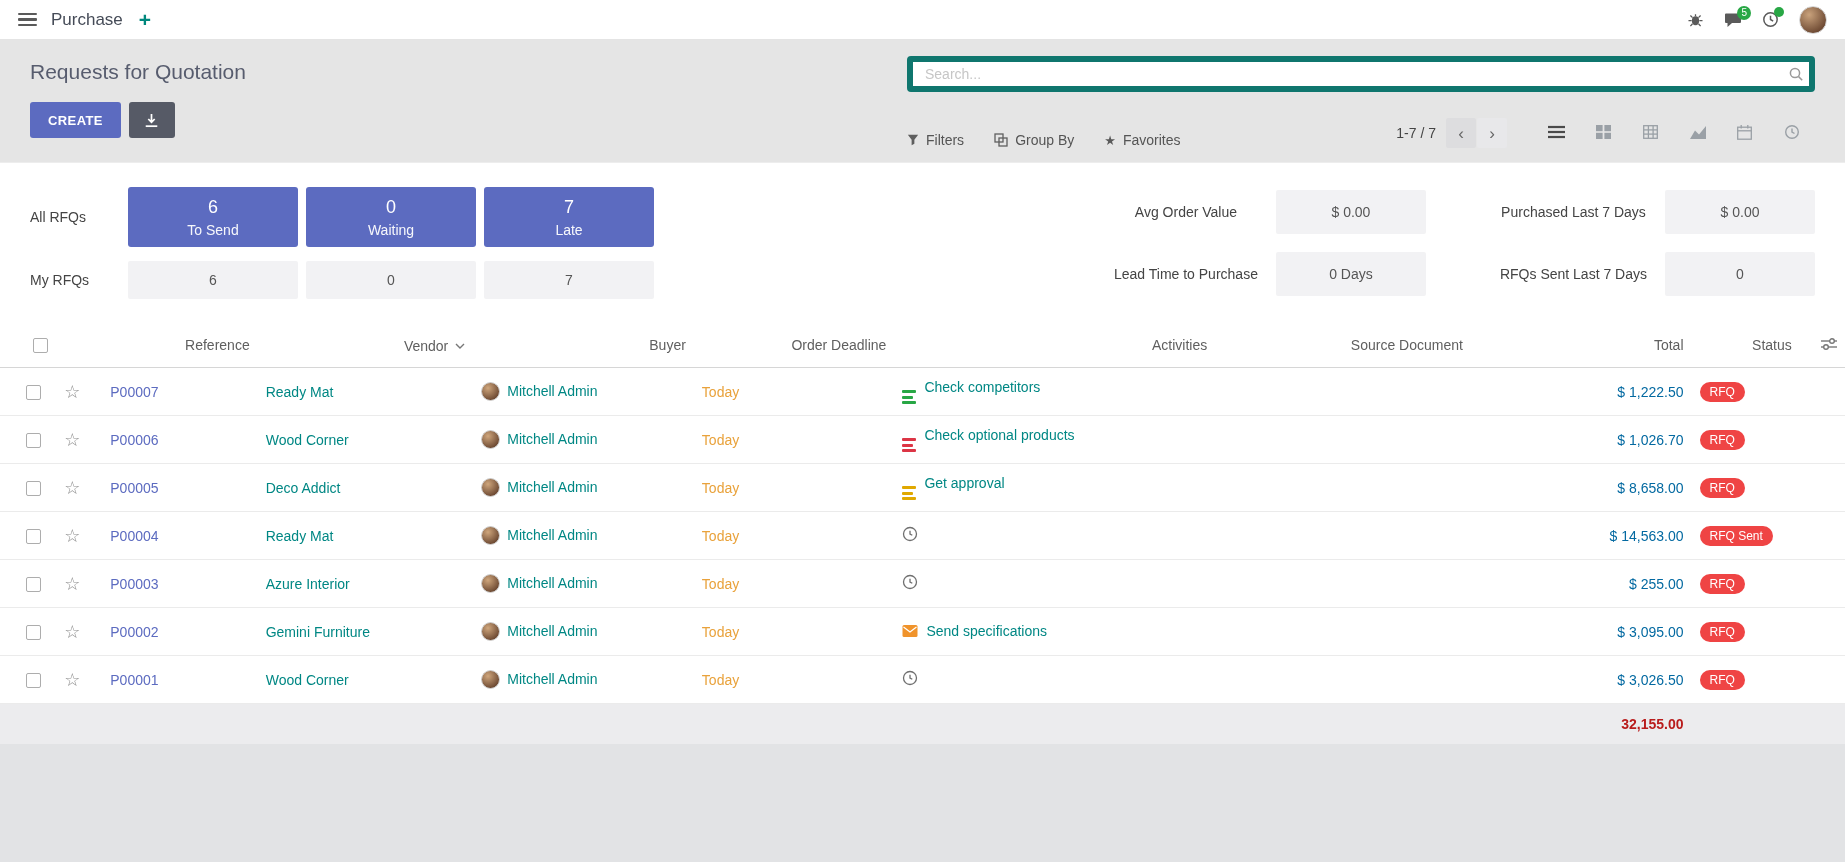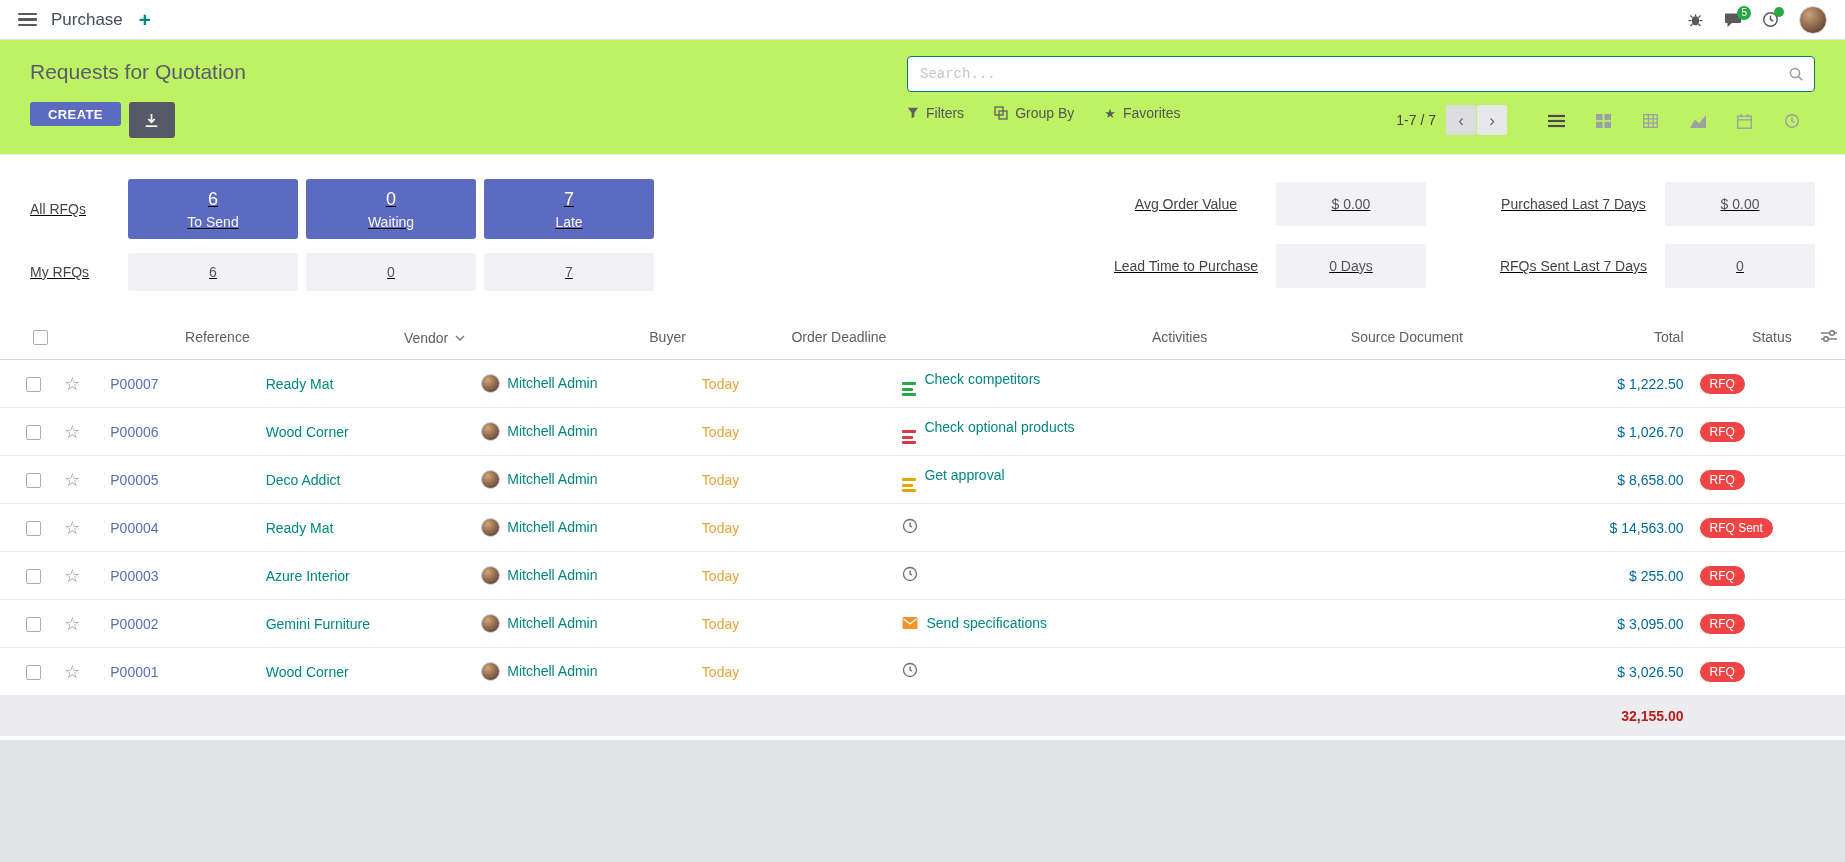--- a/index.html
+++ b/index.html
@@ -29,61 +29,61 @@
   .nav-badge {
     position:absolute; top:-6px; right:-9px; background:#28a745; color:#fff;
     font-size:10px; line-height:1; padding:2px 4px; border-radius:8px; min-width:9px; text-align:center;
   }
   .nav-dot { position:absolute; top:-4px; right:-5px; width:10px; height:10px; border-radius:50%; background:#28a745; }
   .avatar { width:28px; height:28px; border-radius:50%;
     background:radial-gradient(circle at 35% 30%, #c9a27c, #6e4a33 75%);
     border:1px solid #d6d6d6; }
 
   
-  .control-panel { display:flex; padding:16px 30px 0 30px; background:#bef264; }
+  .control-panel { display:flex; padding:16px 30px 0 30px; background:#e5e5e5; }
   .cp-left { flex:1; }
   .page-title { font-size:21px; font-weight:400; color:#575c6e; margin:4px 0 0 0; }
   .buttons-row { margin-top:18px; display:flex; gap:8px; padding-bottom:16px; }
   .btn-create {
     background:#5C6BC0; color:#fff; border:none; border-radius:3px;
-    font-size:13px; font-weight:bold; letter-spacing:.4px; padding:0 18px; height:24px;
+    font-size:13px; font-weight:bold; letter-spacing:.4px; padding:0 18px; height:36px;
     font-family:"Liberation Sans", sans-serif;
   }
   .btn-export {
     background:#565a66; border:none; border-radius:3px; width:46px; height:36px;
     display:flex; align-items:center; justify-content:center;
   }
   .cp-right { width:908px; display:flex; flex-direction:column; }
   .search-box { position:relative; }
   .search-box input {
-    width:100%; height:36px; border:1px solid #0f766e; border-radius:4px;
+    width:100%; height:36px; border:6px solid #0f766e; border-radius:4px;
     padding:0 38px 0 12px; font-size:14px; color:#333; outline:none;
-    font-family:Liberation Mono, monospace;
+    font-family:Liberation Sans, sans-serif;
   }
   .search-box input::placeholder { color:#c6c6c6; }
   .search-glass { position:absolute; right:11px; top:10px; }
 
-  .filter-row { display:flex; align-items:flex-start; margin-top:13px; padding-bottom:14px; }
+  .filter-row { display:flex; align-items:flex-end; margin-top:24px; padding-bottom:14px; }
   .filter-buttons { display:flex; gap:30px; }
   .fbtn { display:inline-flex; align-items:center; gap:7px; font-size:14px; color:#555; }
   .fav-star { font-size:13px; color:#5a5a5a; }
   .pager { margin-left:auto; display:flex; align-items:center; gap:10px; font-size:14px; color:#444; }
   .pager-btns { display:flex; }
   .pager-btn {
     width:30px; height:30px; border:none; background:#dddddf; color:#666;
     font-size:17px; line-height:1; border-radius:2px;
   }
   .pager-btn + .pager-btn { background:#e8e8ea; margin-left:1px; }
   .switcher { display:flex; margin-left:26px; }
   .switch-btn { width:47px; height:32px; display:flex; align-items:center; justify-content:center; }
 
   
   .dashboard {
     display:flex; justify-content:space-between; align-items:center;
-    padding:24px 30px; background:#fff; border-top:1px solid #ededed;text-decoration:underline;
+    padding:24px 30px; background:#fff; border-top:1px solid #ededed;
   }
   .dash-left {
     display:grid; grid-template-columns:90px 170px 170px 170px;
     column-gap:8px; row-gap:14px; align-items:center;
   }
   .row-label { font-size:14px; color:#444; }
   .tile-blue {
     background:#5C6BC0; color:#fff; height:60px; border-radius:3px;
     display:flex; flex-direction:column; align-items:center; justify-content:center;
   }

